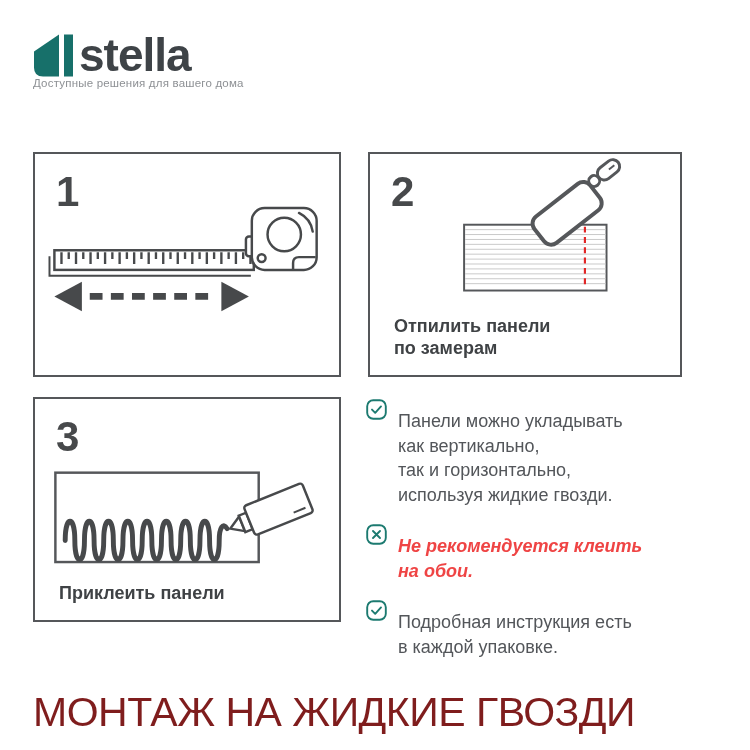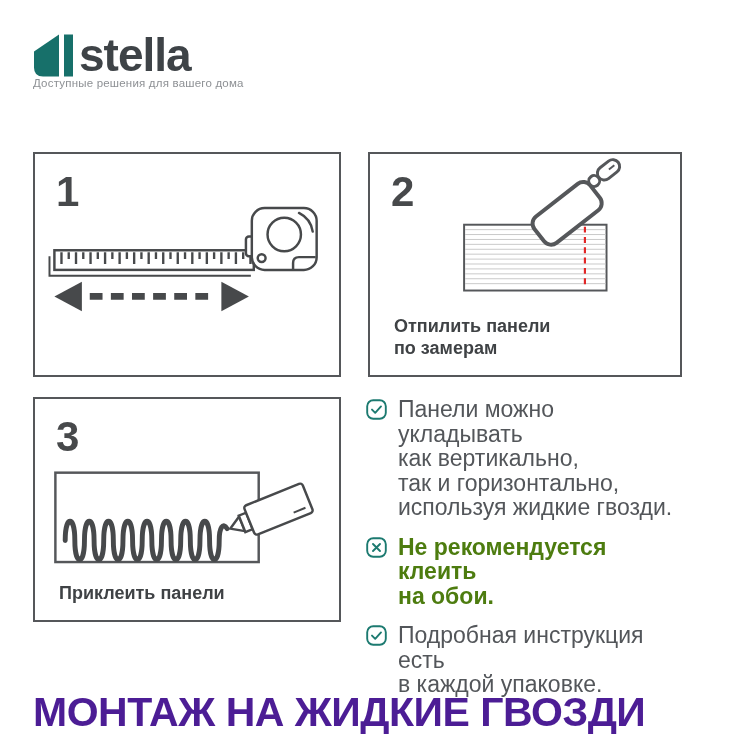--- a/index.html
+++ b/index.html
@@ -21,25 +21,25 @@
   .box3 { left:33px; top:397px; width:308px; height:225px; }
   .step-num { position:absolute; left:21px; top:14px; font-size:42px; font-weight:700; color:#47494b; }
   .step-caption { position:absolute; left:24px; bottom:16px; font-size:18px; font-weight:700;
                   color:#3f4245; line-height:22px; white-space:pre-line; }
   .illus { position:absolute; left:0; top:0; width:100%; height:100%; }
 
   
   .notes { left:366px; top:397px; width:316px; }
   .note-item { display:flex; margin-bottom:15px; }
   .note-icon { flex:0 0 21px; width:21px; height:21px; margin-top:2px; margin-right:11px; }
-  .note-text { font-size:23px; line-height:24.5px; color:#53565a; white-space:pre-line; }
-  .note-item.em .note-text { font-weight:700; color:#4d7c0f; }
+  .note-text { font-size:18px; line-height:24.5px; color:#53565a; white-space:pre-line;margin-top:12px; }
+  .note-item.em .note-text { font-weight:700; color:#ef4444;font-style:italic; }
 
   
-  .footer-title { left:33px; top:692px; font-size:41px; font-weight:700; color:#4c1d95;
+  .footer-title { left:33px; top:692px; font-size:41px; font-weight:400; color:#7f1d1d;
                   letter-spacing:-0.5px; line-height:40px; }
 </style>
 </head>
 <body>
 
 <div class="abs logo-wrap">
   <div class="logo-row">
     <svg class="logo-icon" viewBox="0 0 40 42">
       <path d="M26,0 L26,42 L10,42 Q1,42 1,33 L1,17 Z" fill="#17706a"></path>
       <rect x="31" y="0" width="9" height="42" fill="#17706a"></rect>

